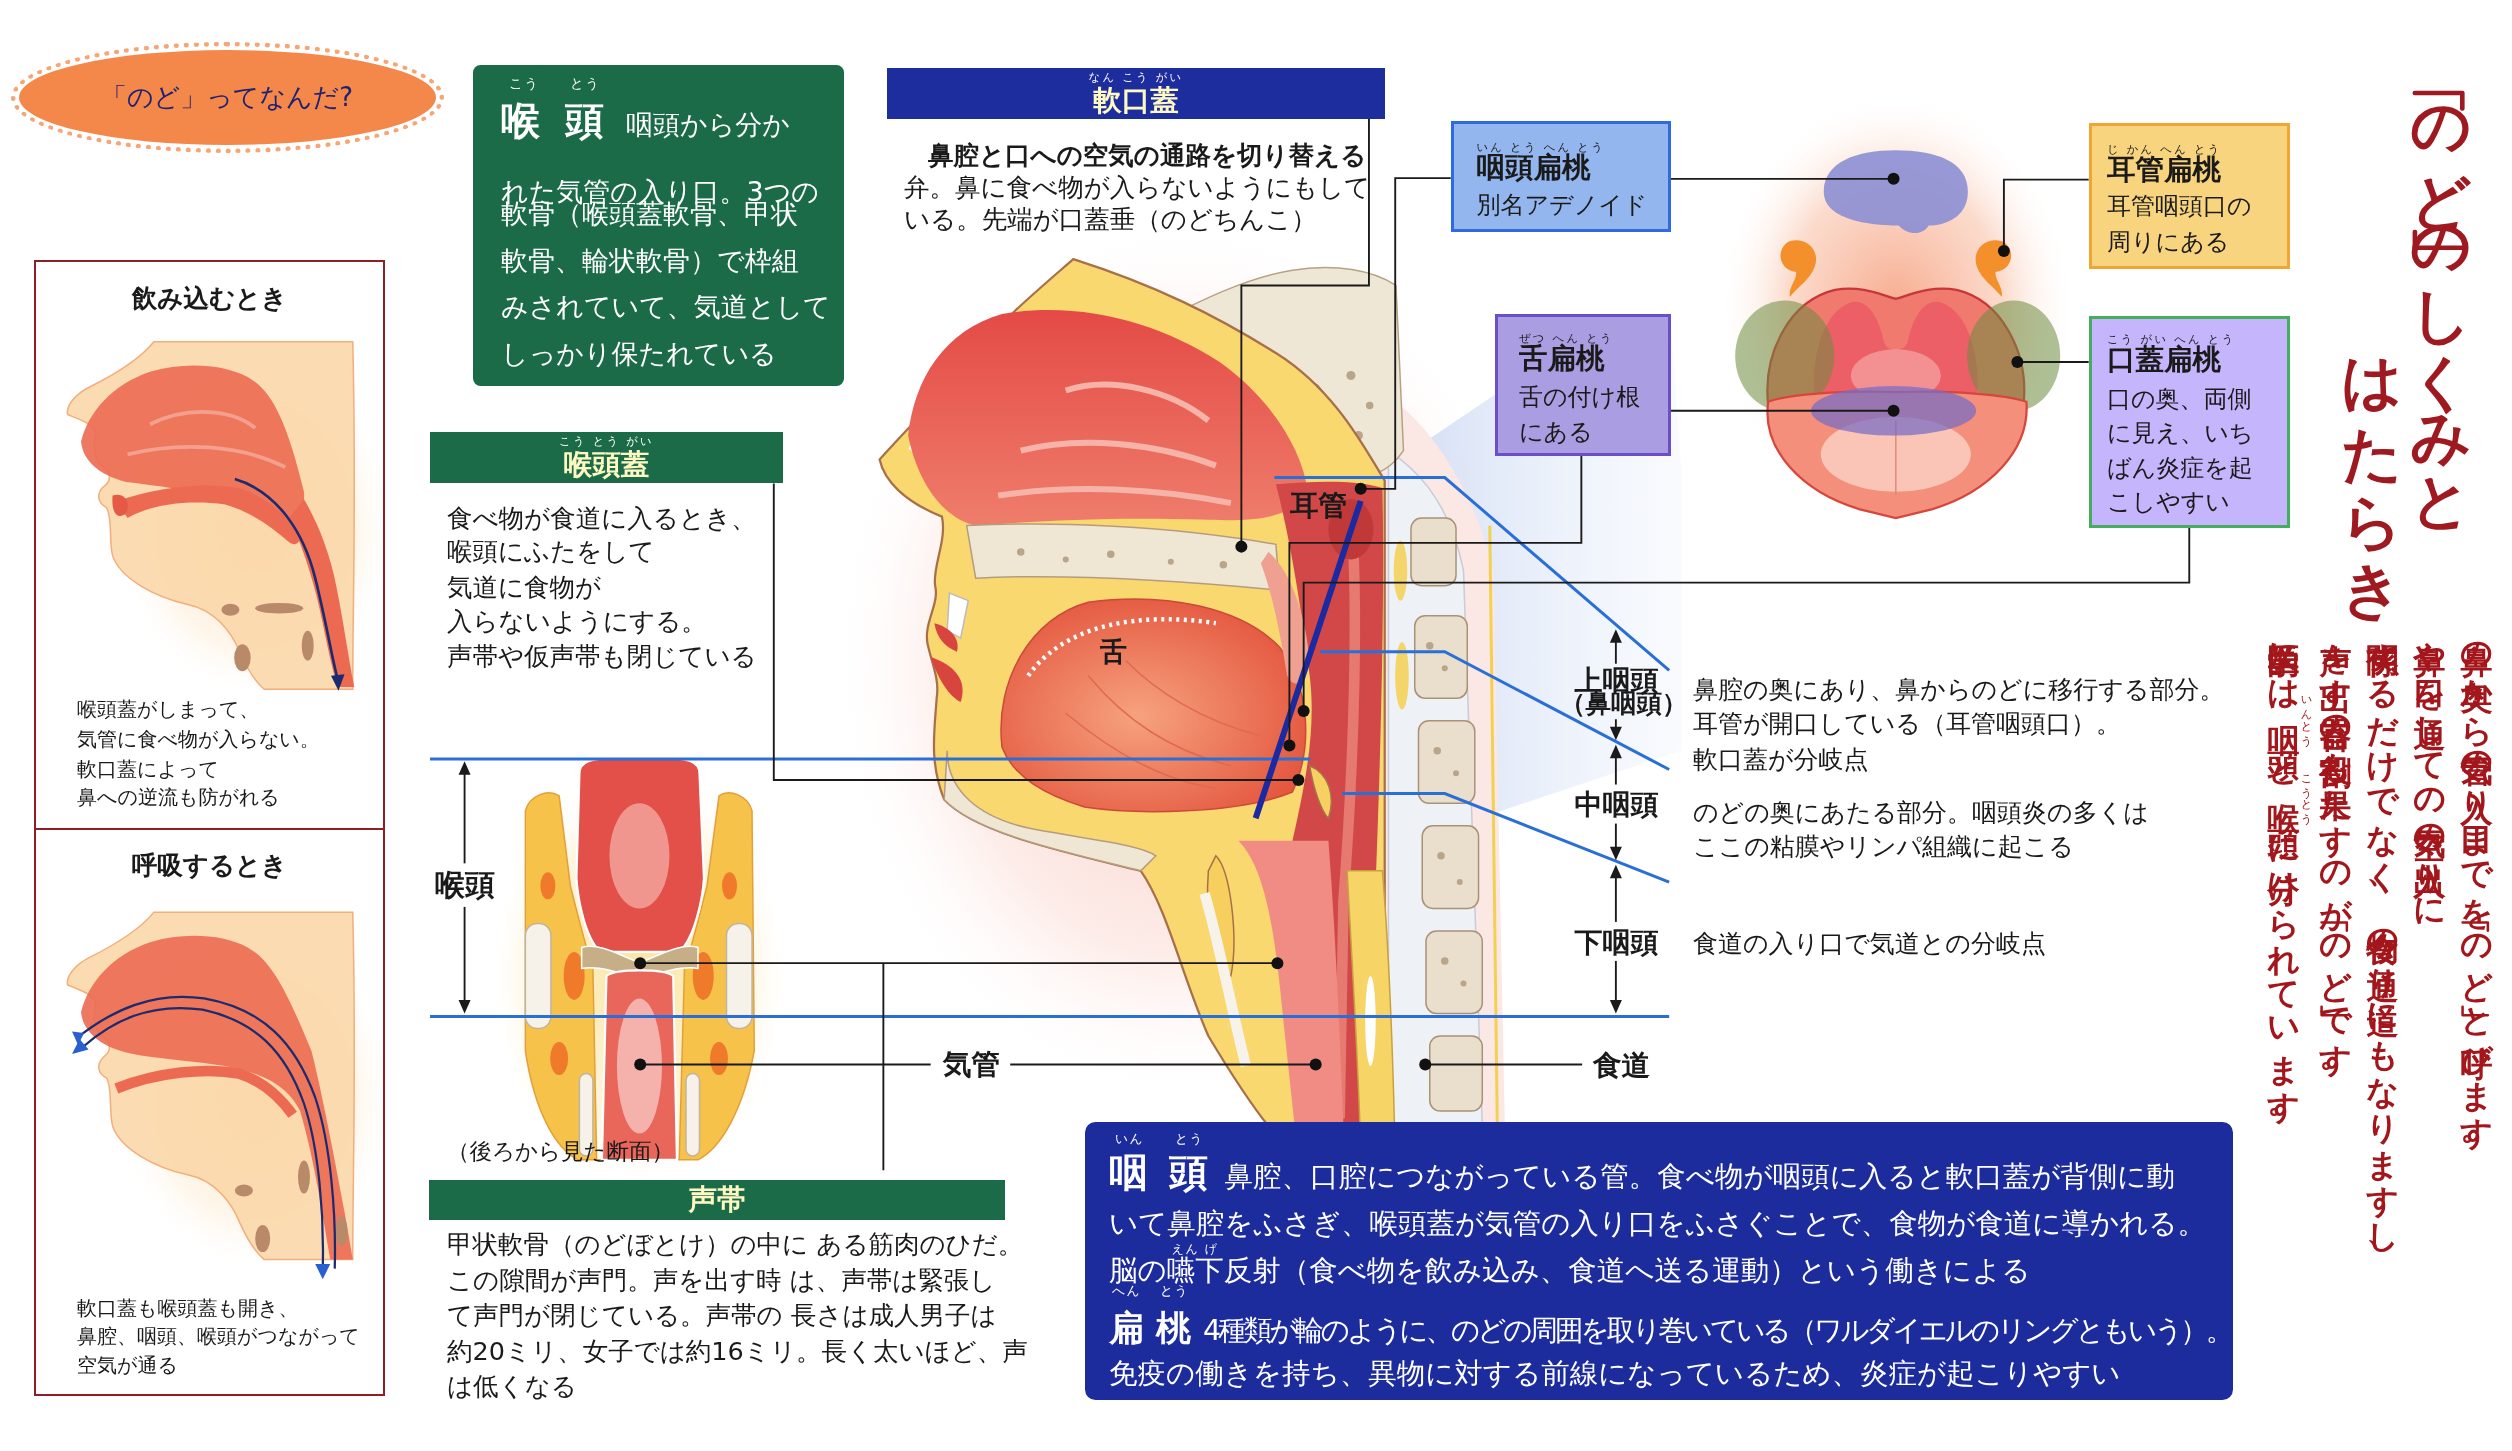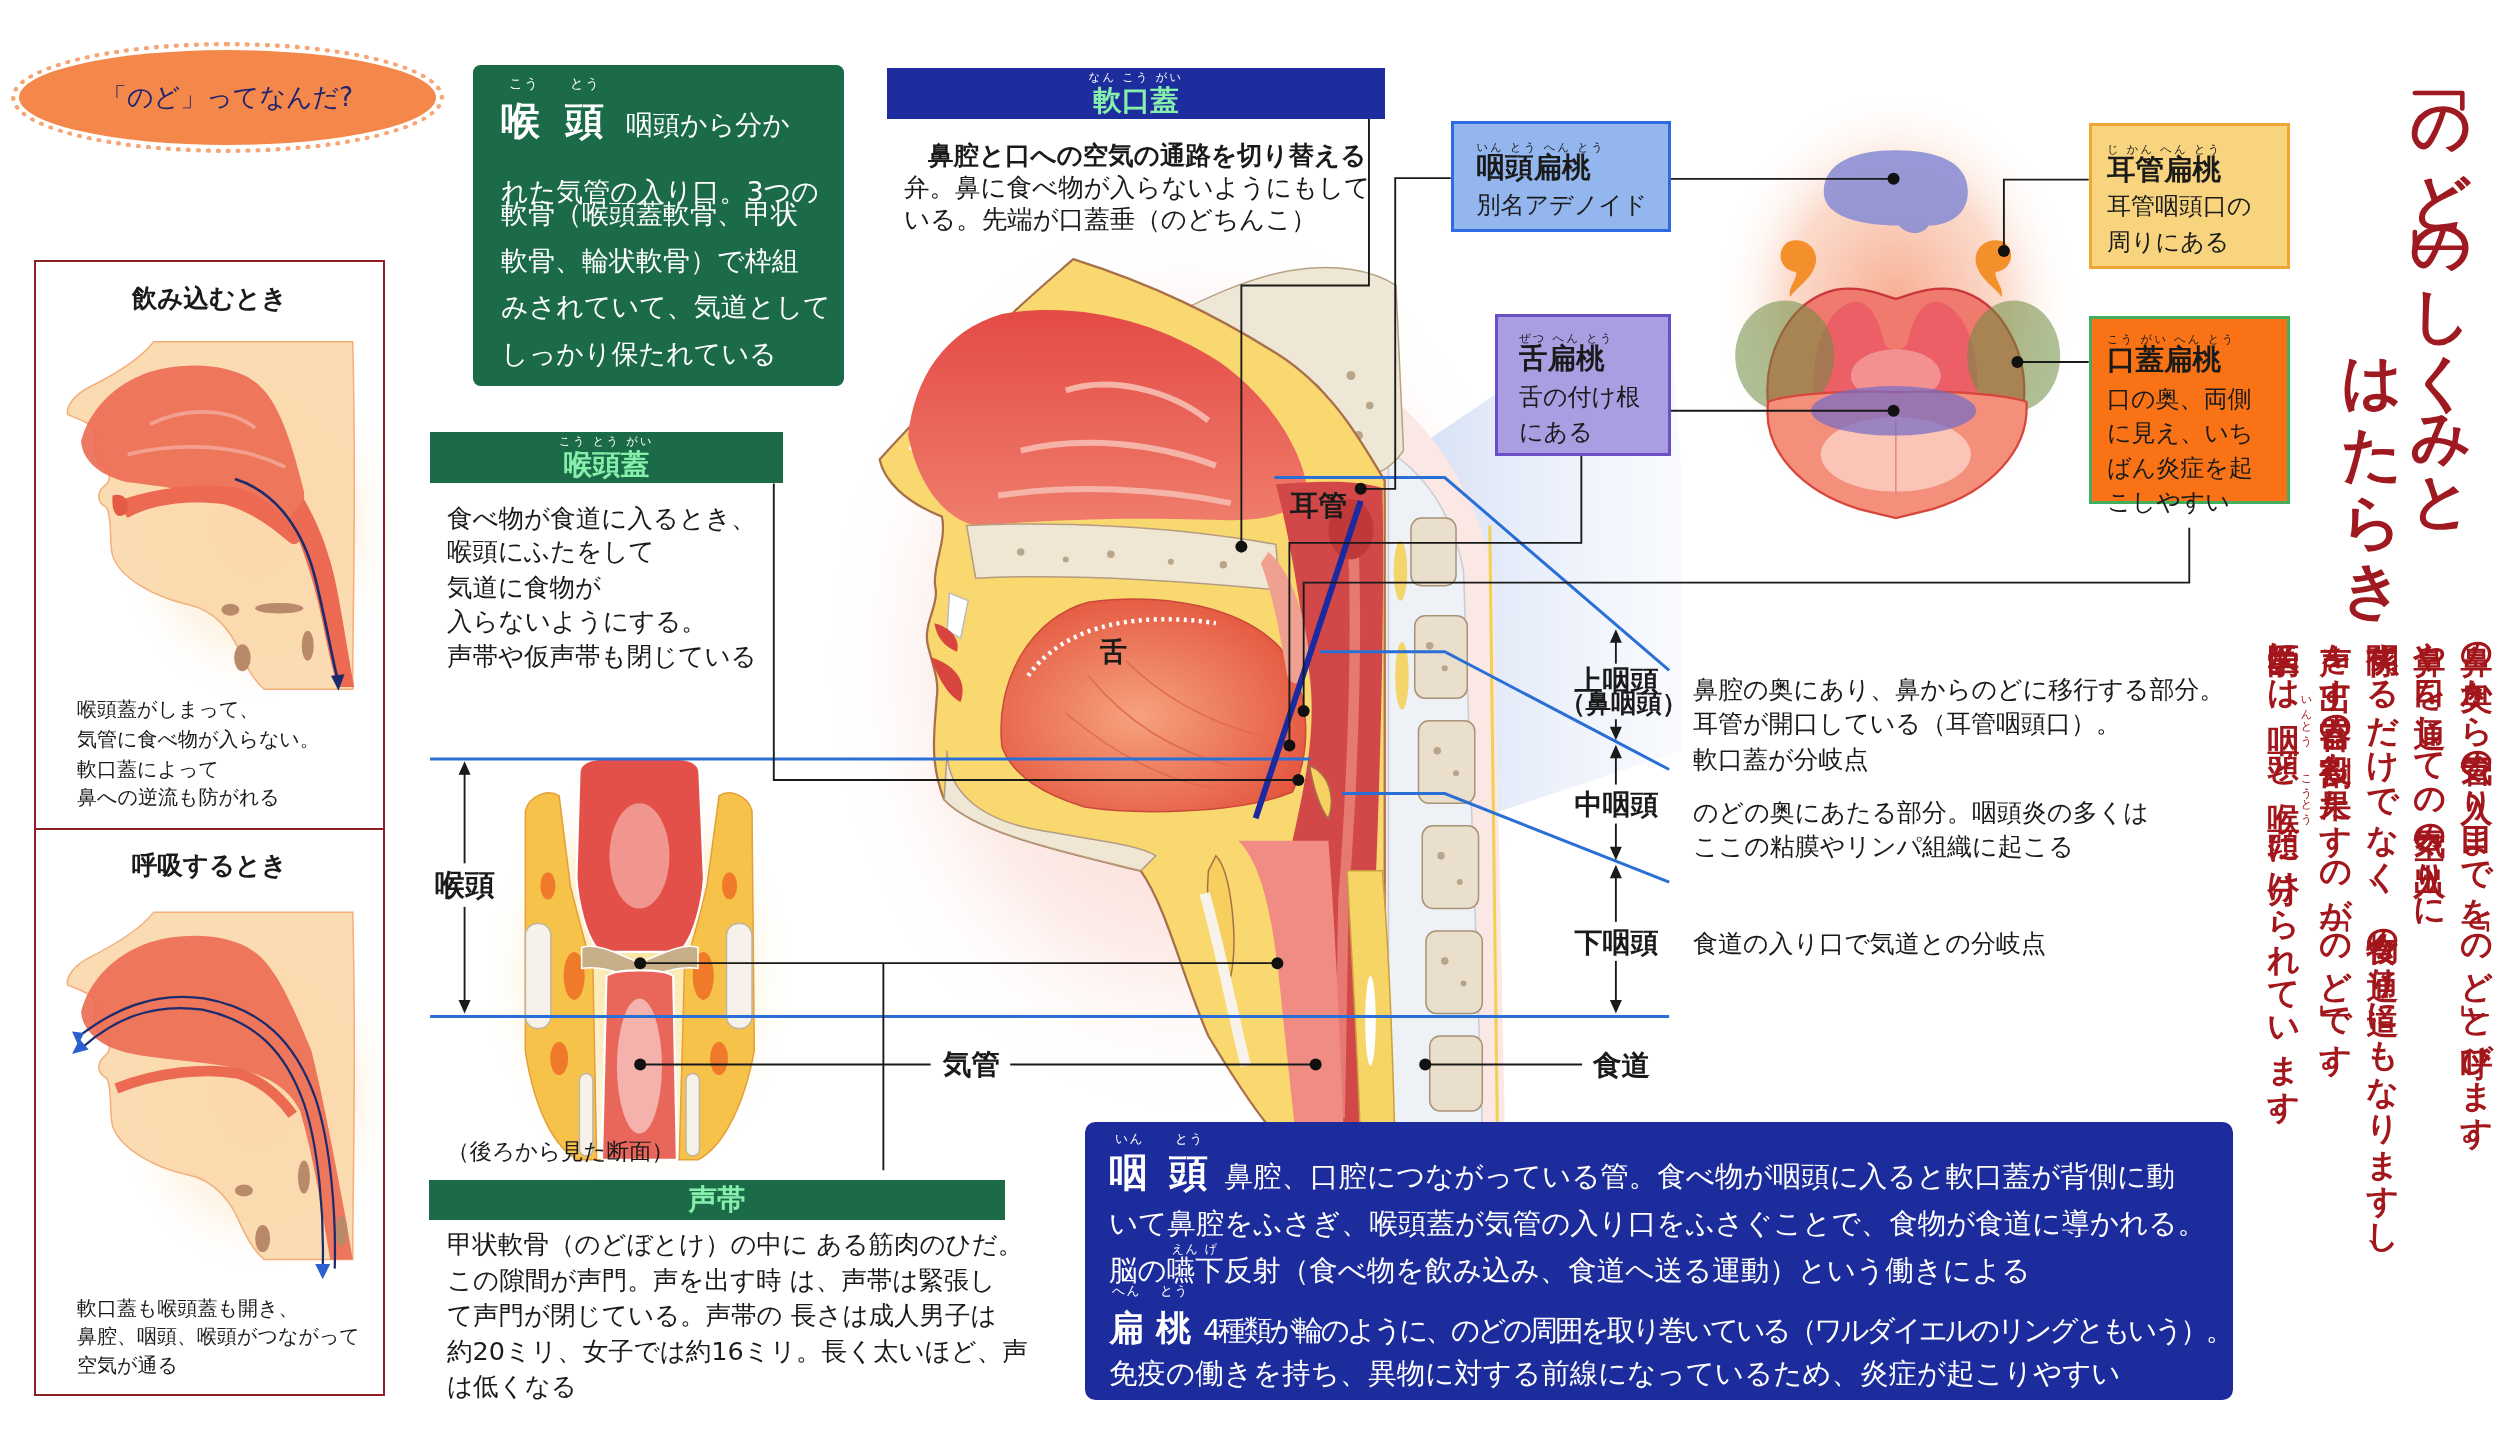--- a/index.html
+++ b/index.html
@@ -17,21 +17,21 @@
 .card-line{position:absolute;left:28px;height:47px;line-height:47px;font-size:27px;color:#fff;white-space:nowrap;}
 .big52{font-size:39px;font-weight:bold;}
 .big46{font-size:35px;font-weight:bold;}
 .ruby-s{position:absolute;font-size:13.5px;line-height:15px;color:#fff;letter-spacing:1.5px;white-space:nowrap;}
 
 
 .banner{position:absolute;z-index:2;}
 .banner-navy{background:#1e2d9d;}
 .banner-green{background:#1b6b48;}
 .banner-ruby{position:absolute;left:0;right:0;top:3px;text-align:center;font-size:11.3px;line-height:13.5px;color:#fff;letter-spacing:2.3px;}
-.banner-title{position:absolute;left:0;right:0;top:16.5px;text-align:center;font-size:28.5px;line-height:31.5px;font-weight:bold;color:#86efac;}
+.banner-title{position:absolute;left:0;right:0;top:16.5px;text-align:center;font-size:28.5px;line-height:31.5px;font-weight:bold;color:#fef9c3;}
 
 .desc34{font-size:25.5px;line-height:33px;}
 .desc33{font-size:25px;line-height:35px;}
 
 
 .panel-frame{left:34px;top:260px;width:351px;height:1136px;border:2.3px solid #8e2025;box-sizing:border-box;z-index:2;}
 .panel-divider{left:34px;top:828px;width:351px;height:2.3px;background:#8e2025;}
 .panel-title{left:34px;width:351px;text-align:center;font-size:25.5px;line-height:30px;font-weight:bold;}
 .panel-text{left:77px;font-size:20px;line-height:30px;}
 
@@ -382,21 +382,21 @@
   <div class="h" style="left:15px;top:28.5px;">耳管扁桃</div>
   <div class="s" style="left:15px;top:65px;">耳管咽頭口の</div>
   <div class="s" style="left:15px;top:101px;">周りにある</div>
 </div>
 <div class="tbox" style="left:1495px;top:314px;width:176px;height:142px;background:#aa9de2;border-color:#6b4fc6;padding-left:12px;">
   <div class="r" style="left:21px;top:15px;">ぜつ へん とう</div>
   <div class="h" style="left:21px;top:27px;">舌扁桃</div>
   <div class="s" style="left:21px;top:65px;">舌の付け根</div>
   <div class="s" style="left:21px;top:100px;">にある</div>
 </div>
-<div class="tbox" style="left:2089px;top:316px;width:201px;height:188px;background:#f97316;border-color:#45ad5e;">
+<div class="tbox" style="left:2089px;top:316px;width:201px;height:212px;background:#c4b5fd;border-color:#45ad5e;">
   <div class="r" style="left:15px;top:13.5px;">こう がい へん とう</div>
   <div class="h" style="left:15px;top:25.5px;">口蓋扁桃</div>
   <div class="s" style="left:15px;top:65px;">口の奥、両側</div>
   <div class="s" style="left:15px;top:99px;">に見え、いち</div>
   <div class="s" style="left:15px;top:134px;">ばん炎症を起</div>
   <div class="s" style="left:15px;top:168px;">こしやすい</div>
 </div>
 
 <div class="abs summary">
   <span class="ruby-s" style="left:30px;top:9px;font-size:12.8px;">いん</span>

